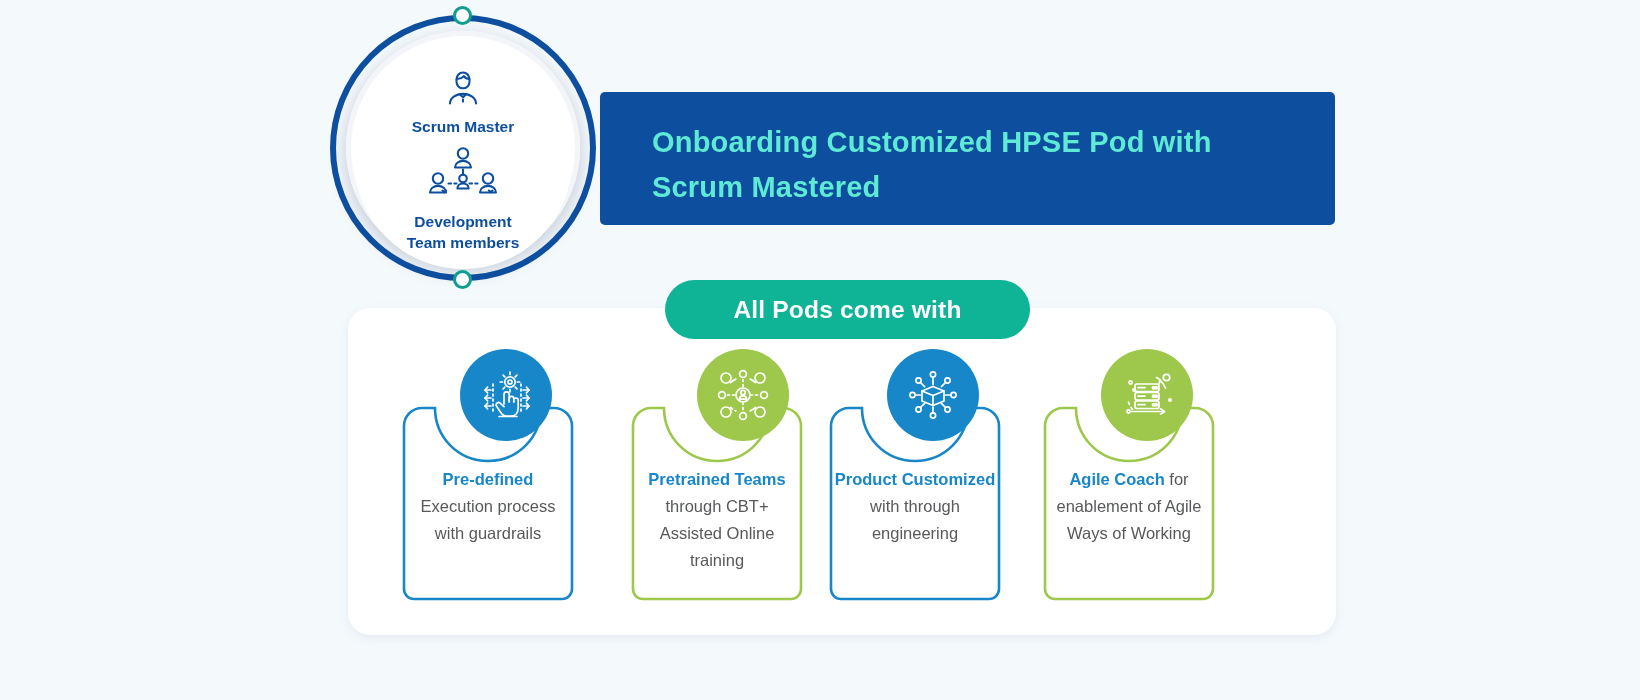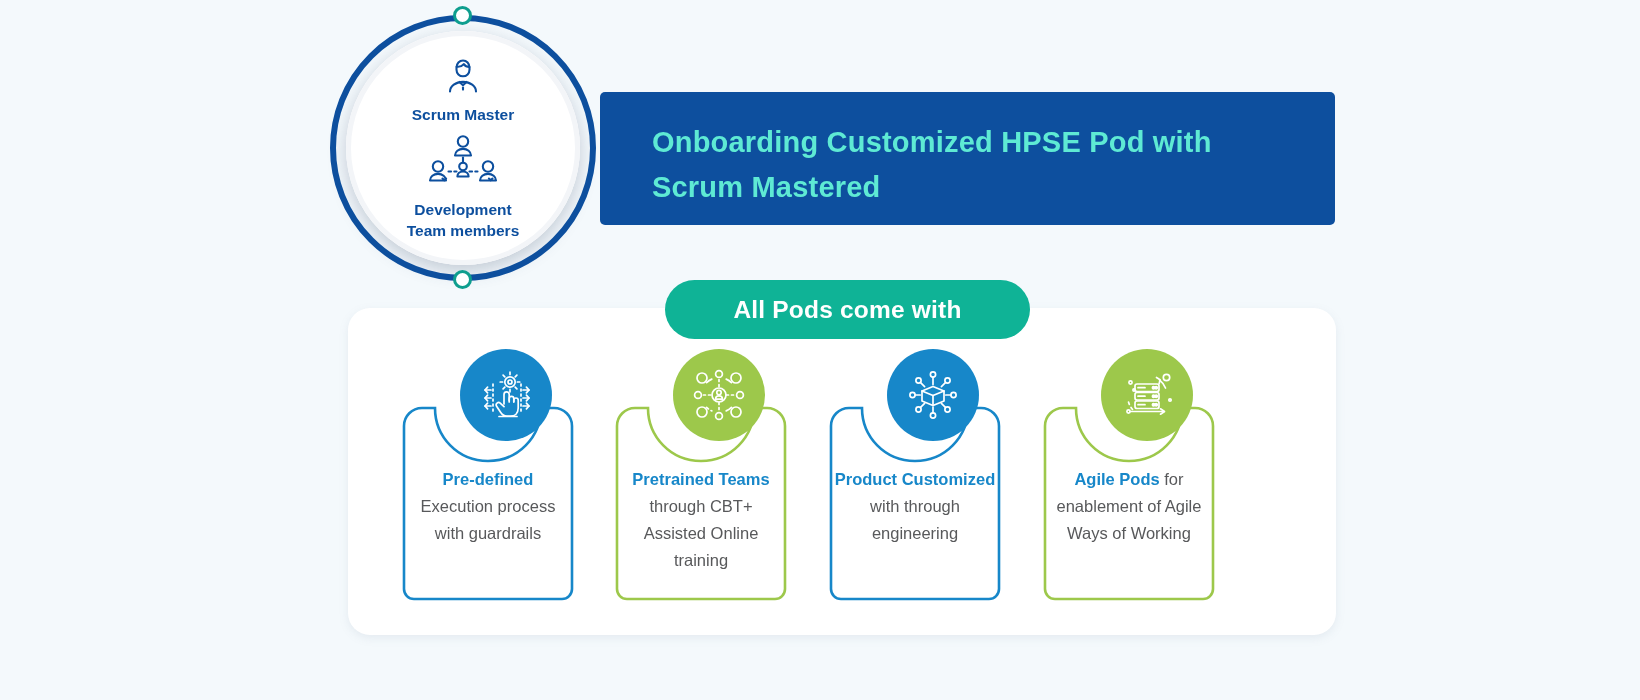--- a/index.html
+++ b/index.html
@@ -44,21 +44,21 @@
     border:6px solid #0d4f9e;
     box-sizing:border-box;
   }
   .pod-shadow{
     position:absolute;left:16px;top:16px;width:234px;height:234px;
     border-radius:50%;
     background:#ffffff;
     box-shadow:0 6px 18px rgba(60,80,110,.28), inset 0 0 0 5px #f3f5f8;
   }
   .pod-inner{
-    position:absolute;left:24px;top:24px;width:218px;height:218px;
+    position:absolute;left:24px;top:36px;width:218px;height:218px;
     border-radius:50%;
     background:#ffffff;
     display:flex;flex-direction:column;
     align-items:center;justify-content:center;
     gap:2px;
   }
   .pod-label{
     color:#0d4f9e;font-weight:bold;font-size:15.5px;
     text-align:center;line-height:21px;
   }
@@ -110,21 +110,21 @@
   }
   .card-text b{font-weight:bold;}
   .card-badge{
     position:absolute;top:-57px;left:50%;
     transform:translateX(-50%);
     width:92px;height:92px;border-radius:50%;
     display:flex;align-items:center;justify-content:center;
     z-index:4;
   }
   .c1{left:54px;}
-  .c2{left:267px;}
+  .c2{left:283px;padding-left:15px;}
   .c3{left:481px;}
   .c4{left:695px;}
 </style>
 </head>
 <body>
 
 <div class="stage">
 
   <div class="banner">
     <div class="banner-title">Onboarding Customized HPSE Pod with
@@ -288,18 +288,18 @@
           <path d="M12 45.5h34"></path>
           <path d="M42.5 42.8 46.5 45.5 42.5 48.2"></path>
           <circle cx="48.5" cy="11.5" r="3.2"></circle>
           <circle cx="12.5" cy="16.5" r="1.6"></circle>
           <circle cx="10.5" cy="45.5" r="1.6"></circle>
           <circle cx="52" cy="34" r="1.2"></circle>
           <circle cx="16" cy="24" r="1.1"></circle>
         </svg>
       </div>
       <div class="card-text">
-        <b style="color: rgb(23, 135, 201);">Agile Pods</b><span> for enablement of Agile Ways of Working</span>
+        <b style="color: rgb(23, 135, 201);">Agile Coach</b><span> for enablement of Agile Ways of Working</span>
       </div>
     </div>
 
   </div>
 </div>
 
 </body></html>

